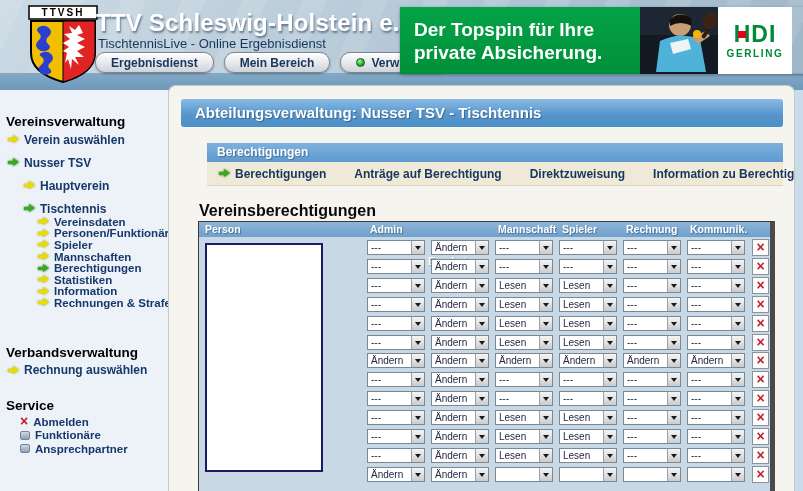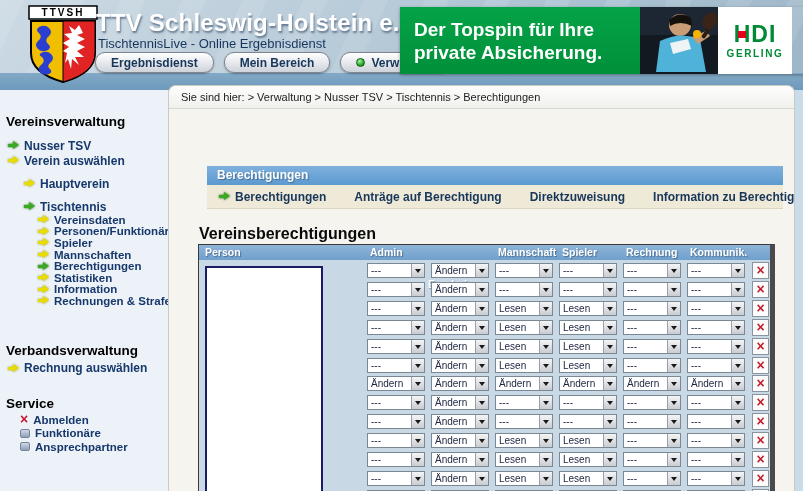--- a/index.html
+++ b/index.html
@@ -160,27 +160,27 @@
       </div>
       <div class="hdi-sub">GERLING</div>
     </div>
   </div>
 </div>
 
 <div class="sidebar">
   <div class="sb-section">
     <div class="sb-heading">Vereinsverwaltung</div>
     <div class="sb-items">
+        <div class="sb-item lvl0">
+          <span class="arrow yellow"></span>
+          <span>Verein auswählen</span>
+        </div>
         <div class="sb-item lvl0 gap">
           <span class="arrow green"></span>
           <span>Nusser TSV</span>
-        </div>
-        <div class="sb-item lvl0">
-          <span class="arrow yellow"></span>
-          <span>Verein auswählen</span>
         </div>
         <div class="sb-item lvl1 gap">
           <span class="arrow yellow"></span>
           <span>Hauptverein</span>
         </div>
         <div class="sb-item lvl1 gap">
           <span class="arrow green"></span>
           <span>Tischtennis</span>
         </div>
         <div class="sb-item lvl2">
@@ -239,22 +239,22 @@
         </div>
         <div class="sb-item svc">
           <span class="icon-people"></span>
           <span>Ansprechpartner</span>
         </div>
       </div>
   </div>
 </div>
 
 <div class="content-panel">
-  <div class="breadcrumb-bar">Sie sind hier: &gt; Verwaltung &gt; Nusser TSV &gt; Tischtennis &gt; Berechtigungen</div>
   <div class="main-area">
+    <div class="page-title-bar">Abteilungsverwaltung: Nusser TSV - Tischtennis</div>
     <div class="section-bar">Berechtigungen</div>
     <div class="menu-bar">
         <div class="menu-item">
           <span class="arrow green"></span>
           <span>Berechtigungen</span>
         </div>
         <div class="menu-item">
           <span>Anträge auf Berechtigung</span>
         </div>
         <div class="menu-item">

